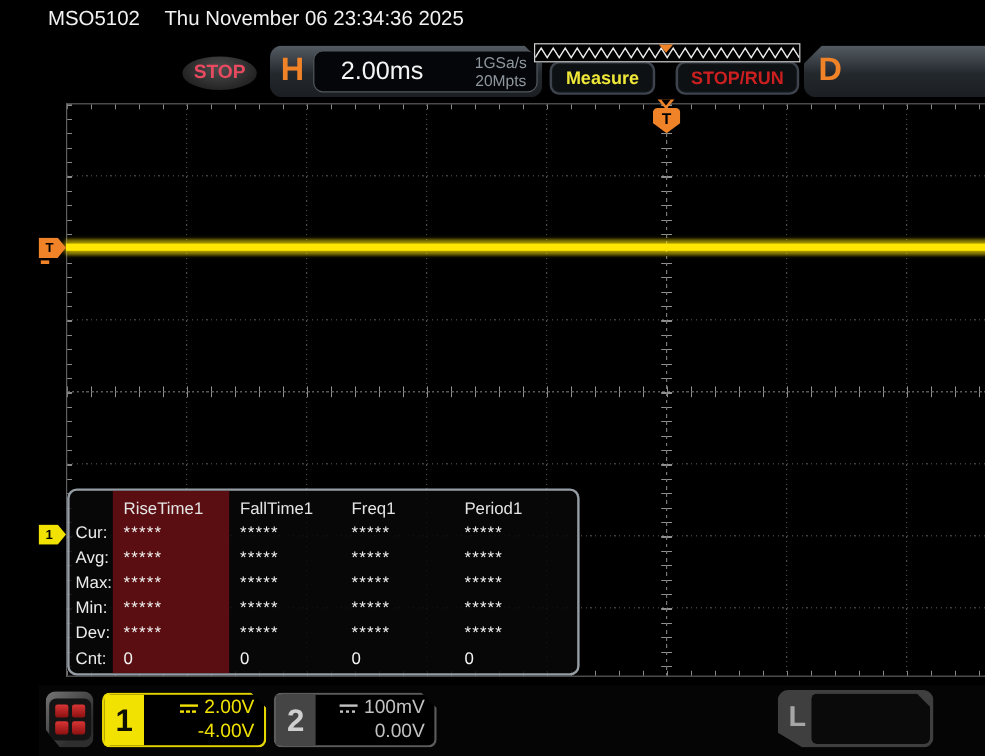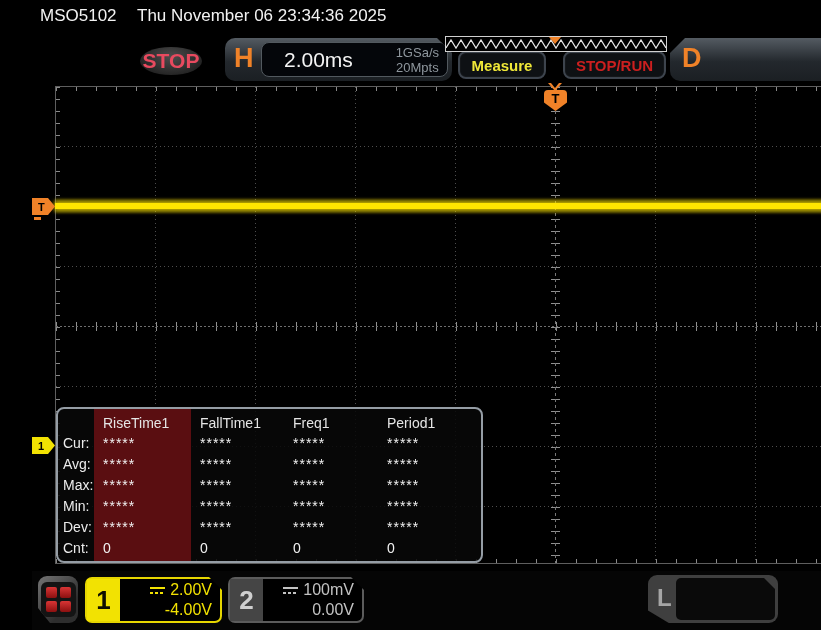--- a/index.html
+++ b/index.html
@@ -9,23 +9,23 @@
 
   
   .topbar{left:0;top:0;width:821px;height:32px;color:#f2f2f2;font-size:17px;}
   .topbar span{position:absolute;top:6px;white-space:pre;}
   .model{left:8px;}
   .datetime{left:105px;}
 
   
   .logo{left:8px;top:42px;font-family:"Liberation Serif",serif;font-weight:bold;
         font-size:33px;color:#f2dc02;letter-spacing:-1px;text-shadow:1px 1px 0 #5a4a00;}
-  .stop-badge{left:108px;top:47px;width:62px;height:28px;border-radius:50%;
+  .stop-badge{left:120px;top:47px;width:62px;height:28px;border-radius:50%;
         background:radial-gradient(ellipse at 50% 35%,#4d4d4d,#222 75%);
-        color:#e84a5f;font-weight:bold;font-size:21px;display:flex;align-items:center;justify-content:center;}
+        color:#e84a5f;font-weight:bold;font-size:16px;display:flex;align-items:center;justify-content:center;}
   .hwbox{top:38px;height:43px;border-radius:10px;
         background:linear-gradient(180deg,#545b62,#23282d 55%,#1b1f23);}
   .hbox{left:193px;width:227px;clip-path:polygon(0 0,calc(100% - 15px) 0,100% 15px,100% 100%,0 100%);}
   .dbox{left:638px;width:180px;clip-path:polygon(15px 0,100% 0,100% 100%,0 100%,0 15px);}
   .hw-letter{position:absolute;top:5px;font-size:27px;font-weight:bold;color:#f08228;}
   .hbox .hw-letter{left:9px;}
   .dbox .hw-letter{left:12px;}
   .hw-inner{position:absolute;top:4px;bottom:4px;right:4px;background:#04060a;
         border:1px solid #52595f;border-radius:8px;}
   .hbox .hw-inner{left:36px;}

